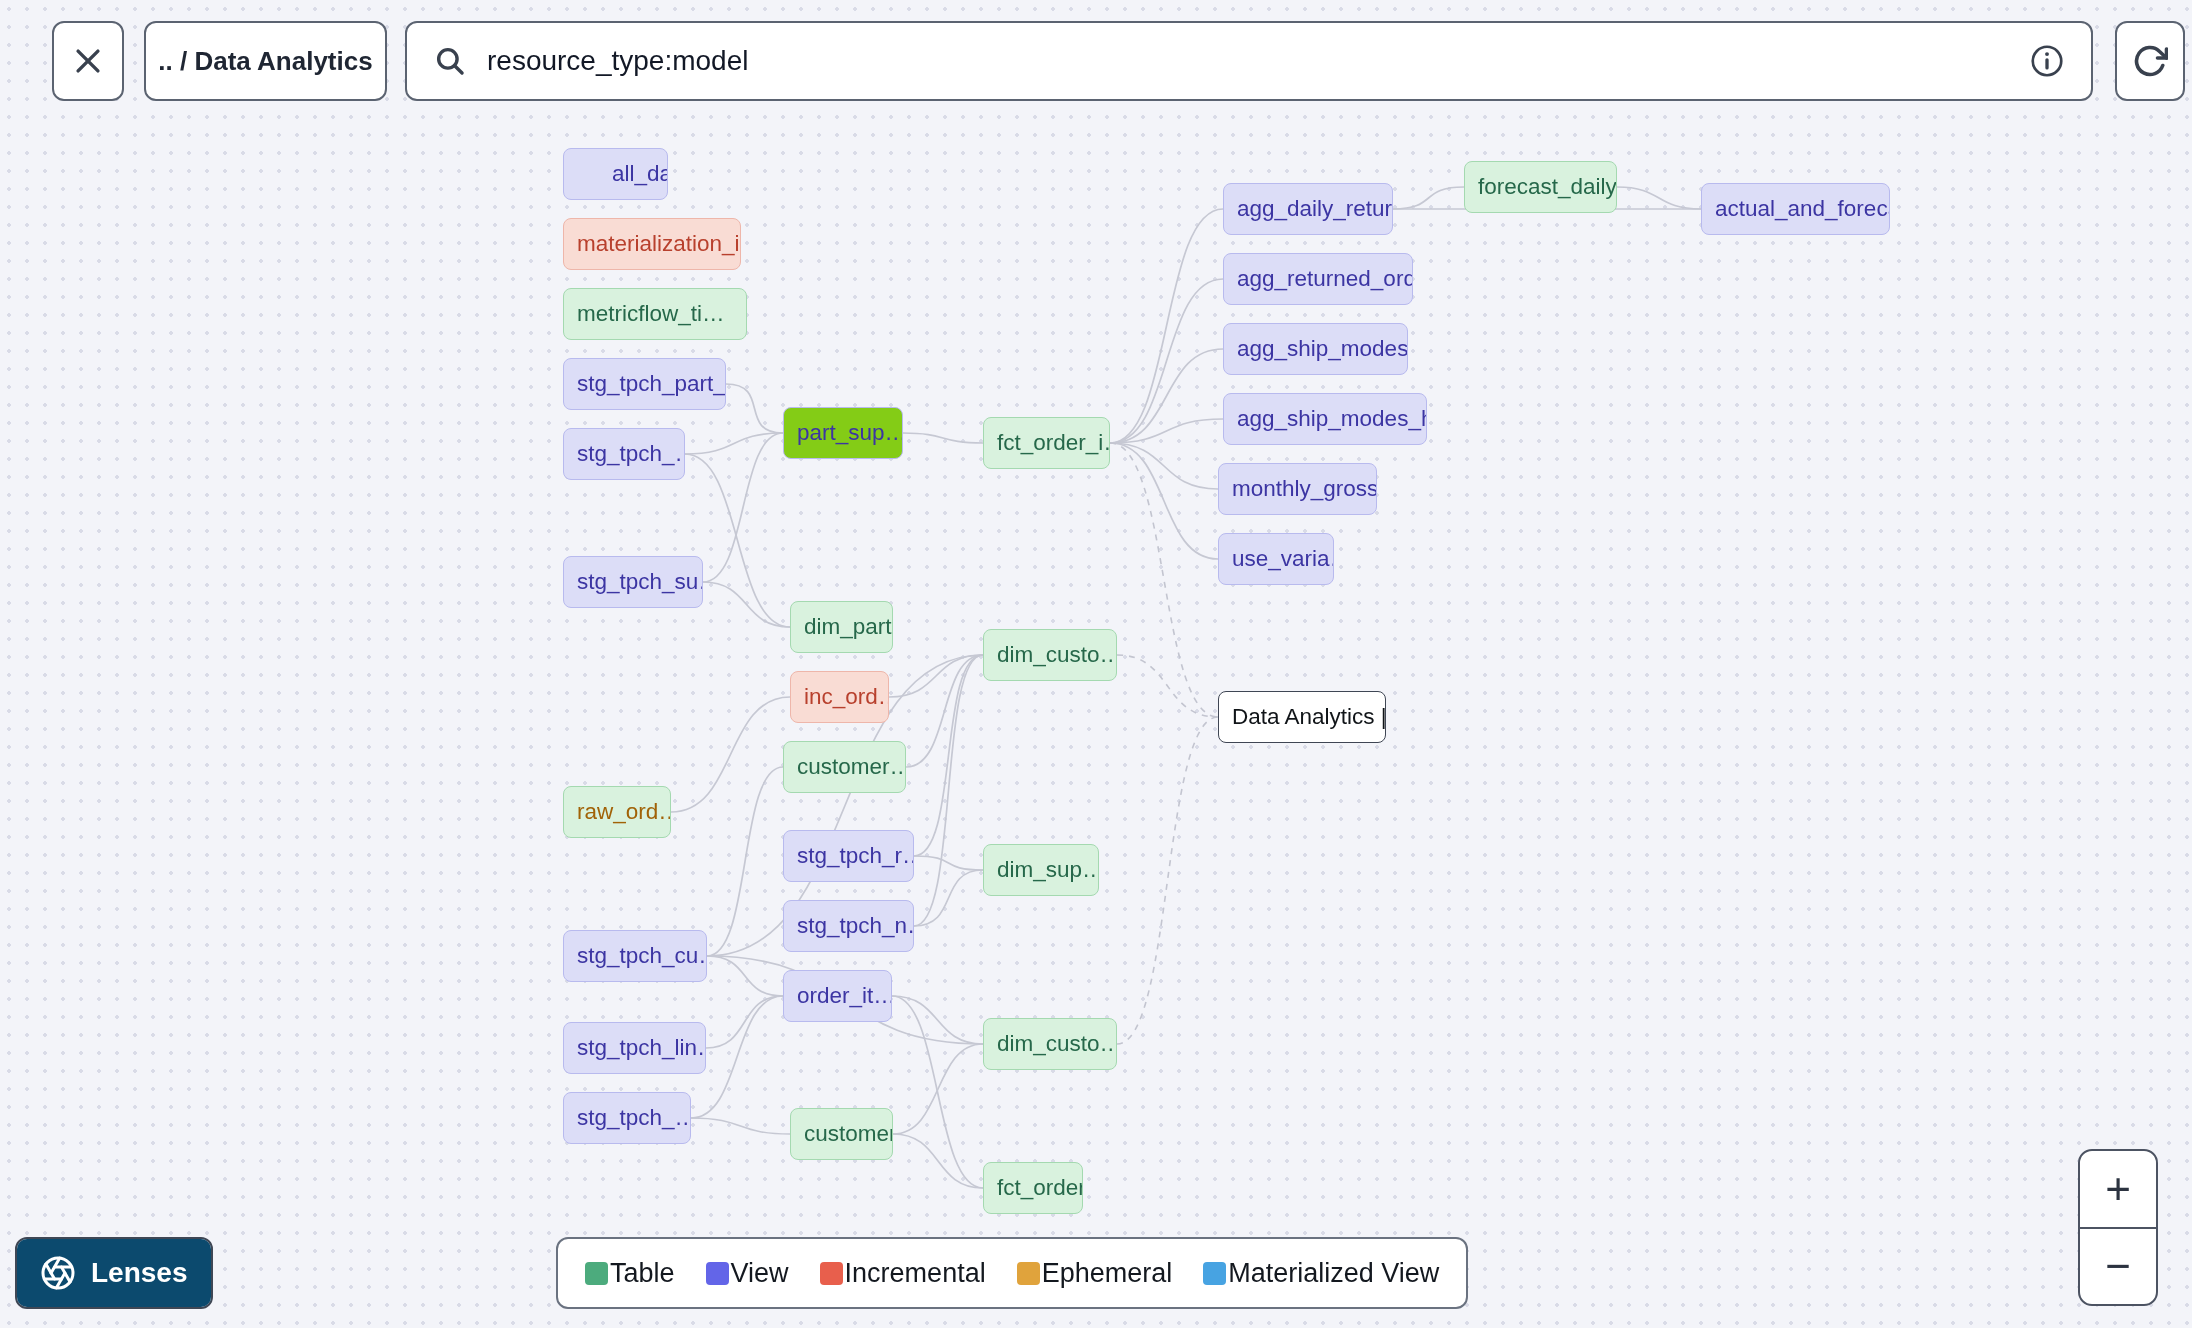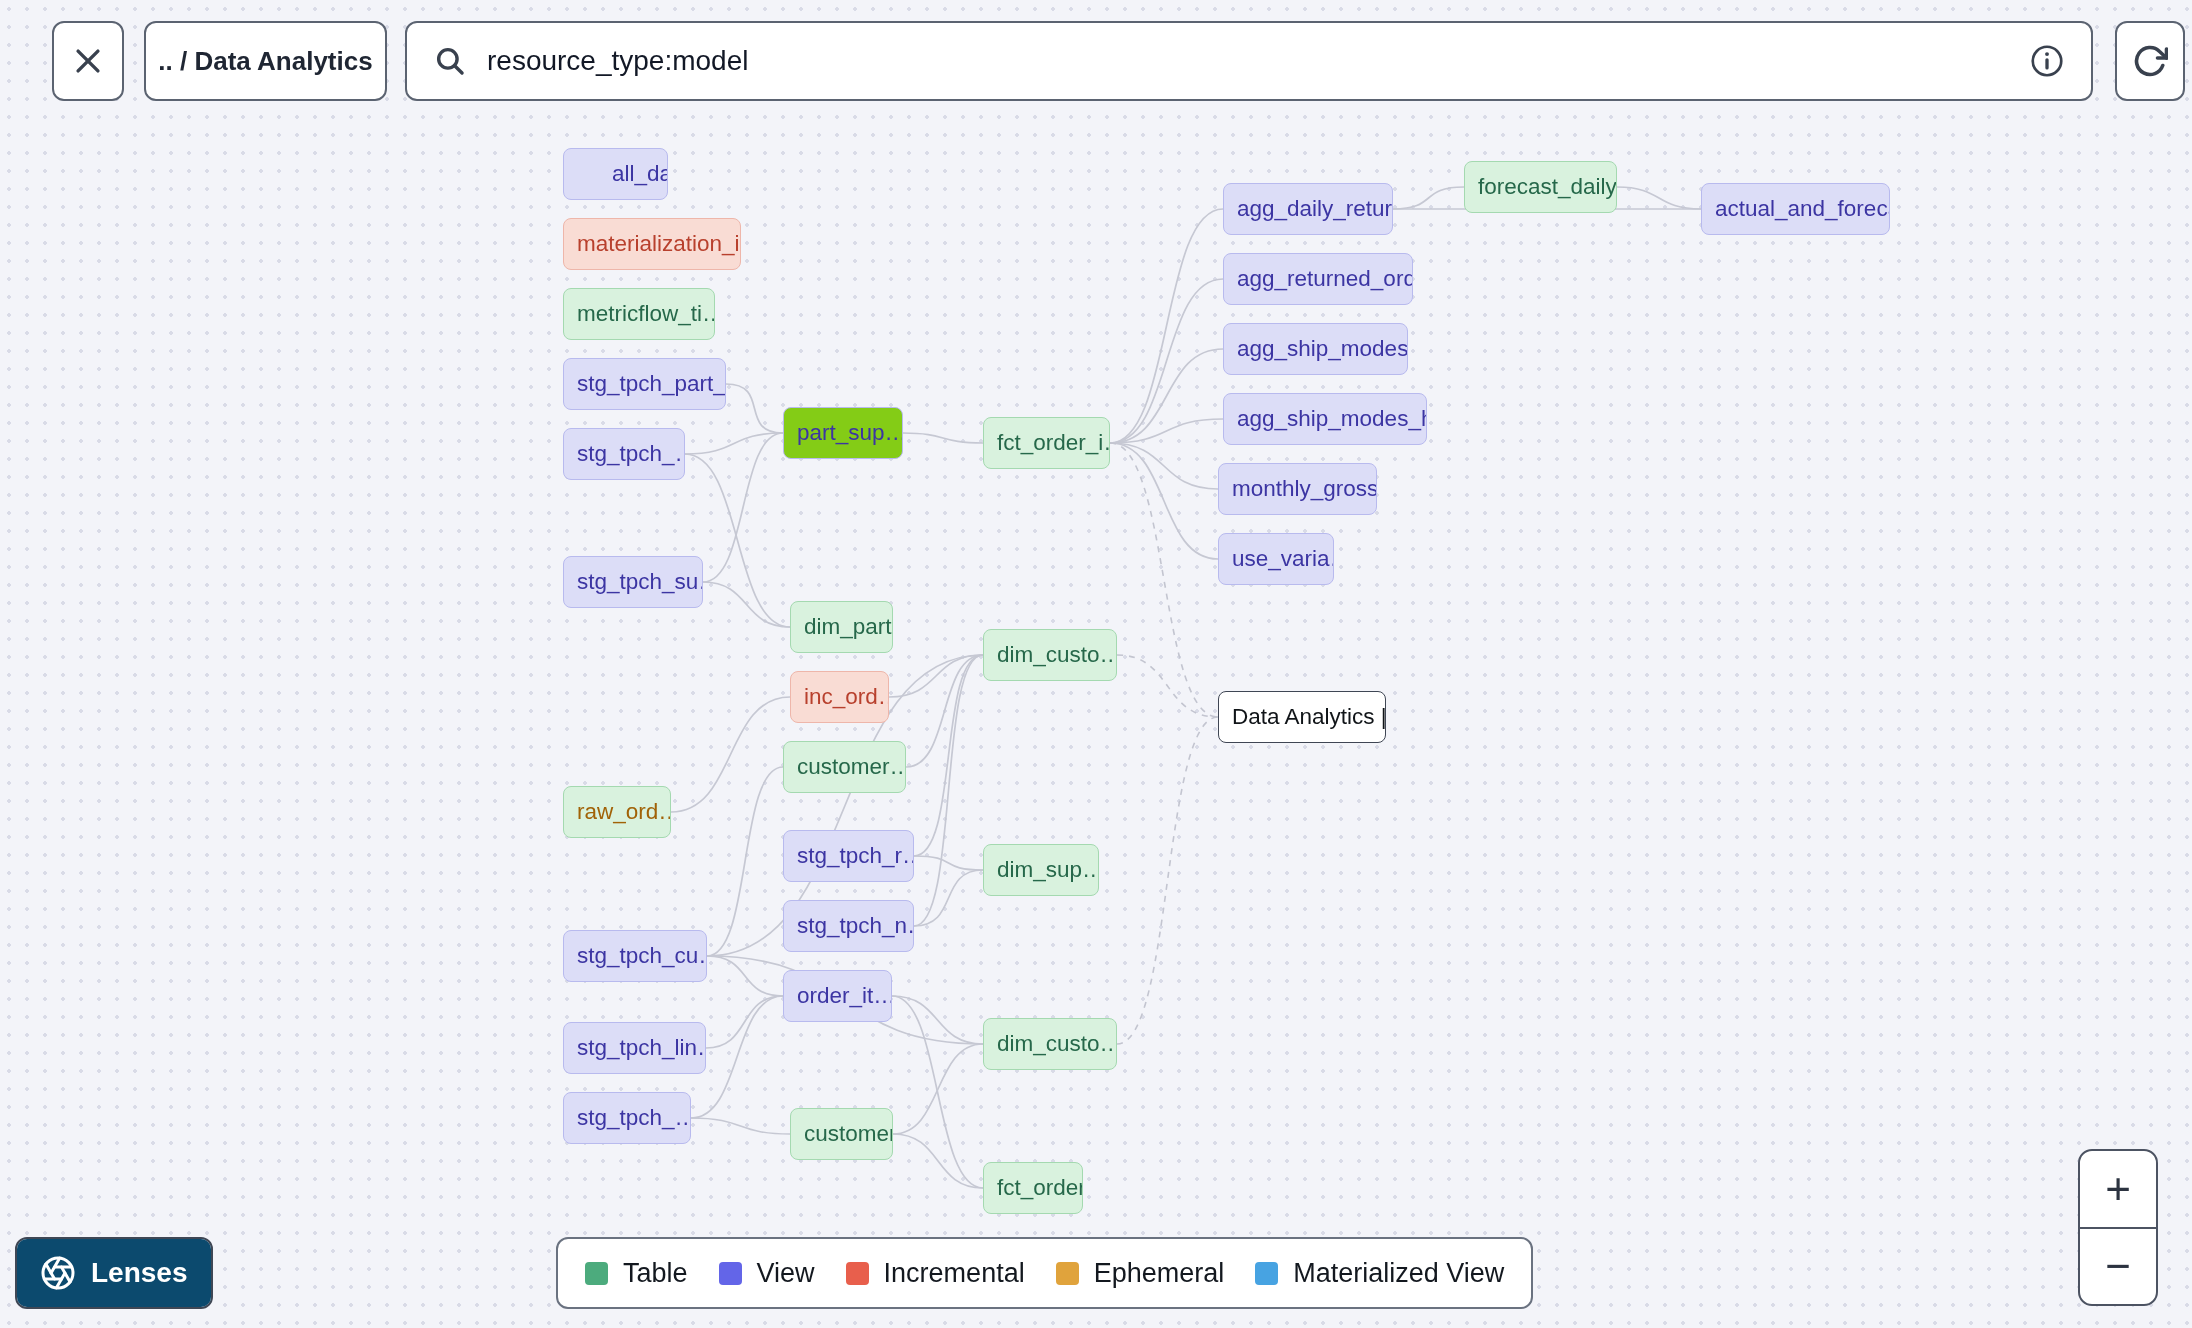--- a/index.html
+++ b/index.html
@@ -72,21 +72,21 @@
   }
   
   #legend {
     position:absolute; left:556px; top:1237px; height:72px;
     background:#ffffff;
     border:2px solid #6a7280; border-radius:12px;
     display:flex; align-items:center; gap:31px;
     padding:0 27px;
     font-size:27px; color:#13181f;
   }
-  .legend-item { display:flex; align-items:center; gap:15px; }
+  .legend-item { display:flex; align-items:center; gap:2px; }
   .legend-swatch { width:23px; height:23px; border-radius:4px; }
   
   #zoom-controls {
     position:absolute; left:2078px; top:1149px; width:80px; height:157px;
     background:#ffffff;
     border:2.5px solid #4c5362; border-radius:14px;
     display:flex; flex-direction:column;
     overflow:hidden;
   }
   .zoom-btn {
@@ -135,21 +135,21 @@
       <path d="M 892 996 C 942.05 996, 932.95 1188, 983 1188" class="edge"></path>
       <path d="M 893 1134 C 942.5 1134, 933.5 1044, 983 1044" class="edge"></path>
       <path d="M 893 1134 C 942.5 1134, 933.5 1188, 983 1188" class="edge"></path>
       <path d="M 1110 443 C 1169.4 443, 1158.6 717, 1218 717" class="dashed"></path>
       <path d="M 1117 655 C 1172.55 655, 1162.45 717, 1218 717" class="dashed"></path>
       <path d="M 1117 1044 C 1172.55 1044, 1162.45 717, 1218 717" class="dashed"></path>
     </svg>
   <div id="node-layer">
       <div class="node" title="all_days" style="left: 563px; top: 148px; width: 105px; background: rgb(220, 221, 247); border-color: rgb(184, 186, 238); color: rgb(60, 53, 163); padding-left: 48px;">all_days</div>
       <div class="node" title="materialization_i…" style="left: 563px; top: 218px; width: 178px; background: rgb(249, 220, 212); border-color: rgb(238, 182, 170); color: rgb(184, 64, 45);">materialization_i…</div>
-      <div class="node" title="metricflow_ti…" style="left: 563px; top: 288px; width: 152px; background: rgb(217, 242, 222); border-color: rgb(164, 217, 176); color: rgb(38, 104, 74);">metricflow_ti…</div>
+      <div class="node" title="metricflow_ti…" style="left: 563px; top: 288px; width: 184px; background: rgb(217, 242, 222); border-color: rgb(164, 217, 176); color: rgb(38, 104, 74);">metricflow_ti…</div>
       <div class="node" title="stg_tpch_part_…" style="left: 563px; top: 358px; width: 163px; background: rgb(220, 221, 247); border-color: rgb(184, 186, 238); color: rgb(60, 53, 163);">stg_tpch_part_…</div>
       <div class="node" title="stg_tpch_…" style="left: 563px; top: 428px; width: 122px; background: rgb(220, 221, 247); border-color: rgb(184, 186, 238); color: rgb(60, 53, 163);">stg_tpch_…</div>
       <div class="node" title="stg_tpch_su…" style="left: 563px; top: 556px; width: 140px; background: rgb(220, 221, 247); border-color: rgb(184, 186, 238); color: rgb(60, 53, 163);">stg_tpch_su…</div>
       <div class="node" title="raw_ord…" style="left: 563px; top: 786px; width: 108px; background: rgb(217, 242, 222); border-color: rgb(164, 217, 176); color: #a16207;">raw_ord…</div>
       <div class="node" title="stg_tpch_cu…" style="left: 563px; top: 930px; width: 144px; background: rgb(220, 221, 247); border-color: rgb(184, 186, 238); color: rgb(60, 53, 163);">stg_tpch_cu…</div>
       <div class="node" title="stg_tpch_lin…" style="left: 563px; top: 1022px; width: 143px; background: rgb(220, 221, 247); border-color: rgb(184, 186, 238); color: rgb(60, 53, 163);">stg_tpch_lin…</div>
       <div class="node" title="stg_tpch_…" style="left: 563px; top: 1092px; width: 128px; background: rgb(220, 221, 247); border-color: rgb(184, 186, 238); color: rgb(60, 53, 163);">stg_tpch_…</div>
       <div class="node" title="part_sup…" style="left: 783px; top: 407px; width: 120px; background: #84cc16; border-color: rgb(184, 186, 238); color: rgb(60, 53, 163);">part_sup…</div>
       <div class="node" title="dim_parts" style="left: 790px; top: 601px; width: 103px; background: rgb(217, 242, 222); border-color: rgb(164, 217, 176); color: rgb(38, 104, 74);">dim_parts</div>
       <div class="node" title="inc_ord…" style="left: 790px; top: 671px; width: 99px; background: rgb(249, 220, 212); border-color: rgb(238, 182, 170); color: rgb(184, 64, 45);">inc_ord…</div>

